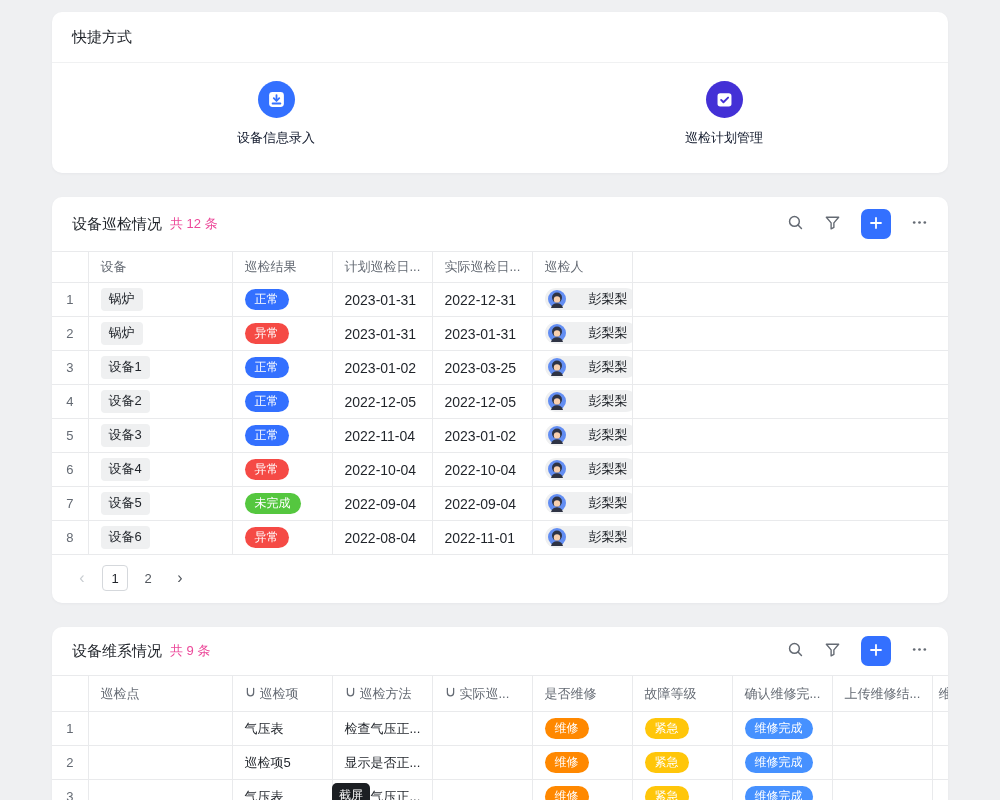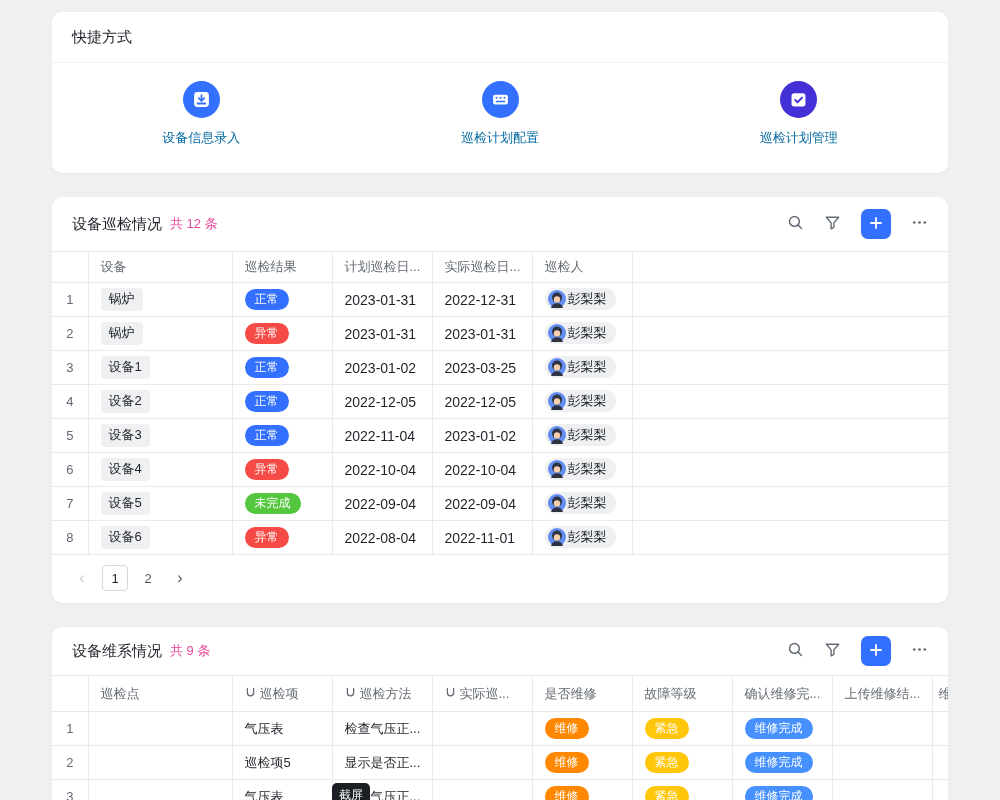--- a/index.html
+++ b/index.html
@@ -22,21 +22,21 @@
 
   
   .card1 .card-head{height:50px;border-bottom:1px solid #f0f1f2}
   .shortcuts{display:flex;padding:18px 0 26px}
   .shortcut{flex:1;display:flex;flex-direction:column;align-items:center;gap:11px;cursor:pointer}
   .s-icon{width:37px;height:37px;border-radius:50%;display:flex;align-items:center;justify-content:center}
   .s-icon.c0{background:#3370ff}
   .s-icon.c1{background:#2f3fd3}
   .s-icon.c2{background:#3370ff}
   .s-icon.c3{background:#4330d6}
-  .s-label{font-size:13px;color:#0369a1}
+  .s-label{font-size:13px;color:#0f172a}
 
   
   .card2 .card-head{height:54px}
   .card3 .card-head{height:48px}
   table.grid{width:100%;border-collapse:collapse;table-layout:fixed}
   .grid th,.grid td{border-bottom:1px solid #e9eaec;border-right:1px solid #e9eaec;padding:0 12px;overflow:hidden;white-space:nowrap;text-align:left}
   .grid th:last-child,.grid td:last-child{border-right:none}
   .grid thead th{height:30px;font-weight:400;color:#646a73;font-size:13px;border-top:1px solid #e9eaec;background:#fff}
   .card3 .grid thead th{height:35px}
   .grid tbody td{height:33px;font-size:14px}
@@ -45,21 +45,21 @@
   .lastcol{padding:0 0 0 6px !important}
 
   .pill{display:inline-block;background:#eff0f1;border-radius:4px;padding:3px 8px;font-size:13px;line-height:1.25}
   .badge{display:inline-block;color:#fff;font-size:12px;padding:3px 10px;border-radius:11px;line-height:1.3}
   .badge[data-color="blue"]{background:#3370ff}
   .badge[data-color="lightblue"]{background:#4691ff}
   .badge[data-color="red"]{background:#f54a45}
   .badge[data-color="green"]{background:#55c73f}
   .badge[data-color="orange"]{background:#ff8800}
   .badge[data-color="yellow"]{background:#ffc60a}
-  .person{display:inline-flex;align-items:flex-end;gap:2px;background:#eff0f1;border-radius:11px;padding:2px 9px 2px 3px;font-size:13px}
+  .person{display:inline-flex;align-items:flex-end;gap:23px;background:#eff0f1;border-radius:11px;padding:2px 9px 2px 3px;font-size:13px}
   .txtcell{font-size:13px !important}
 
   
   .pager{display:flex;align-items:center;gap:8px;padding:10px 18px 12px;font-size:13px}
   .pg{width:24px;height:24px;display:flex;align-items:center;justify-content:center;border-radius:4px;cursor:pointer;user-select:none}
   .pg-prev{color:#c9cdd1;font-size:16px}
   .pg-next{color:#51565d;font-size:16px}
   .pg-num{color:#51565d}
   .pg-num.active{border:1px solid #d5d8dc;color:#1f2329;background:#fff}
 
@@ -83,32 +83,20 @@
               <rect x="2" y="2" width="14" height="14" rx="3.2" fill="#fff"></rect>
               <path d="M9 4.8v5" stroke="#3370ff" stroke-width="1.7" stroke-linecap="round"></path>
               <path d="M6.4 7.8 9 10.4 11.6 7.8" fill="none" stroke="#3370ff" stroke-width="1.7" stroke-linecap="round" stroke-linejoin="round"></path>
               <path d="M5.3 12.8h7.4" stroke="#3370ff" stroke-width="1.7" stroke-linecap="round"></path>
             </svg>
         </span>
         <span class="s-label">设备信息录入</span>
       </div>
 
 
-      <div class="shortcut">
-        <span class="s-icon c2">
-          <svg width="19" height="19" viewBox="0 0 18 18">
-              <rect x="2" y="4.4" width="14" height="9.4" rx="2" fill="#fff"></rect>
-              <circle cx="5.2" cy="7.3" r=".95" fill="#3370ff"></circle>
-              <circle cx="9" cy="7.3" r=".95" fill="#3370ff"></circle>
-              <circle cx="12.8" cy="7.3" r=".95" fill="#3370ff"></circle>
-              <path d="M5.2 10.9h7.6" stroke="#3370ff" stroke-width="1.5" stroke-linecap="round"></path>
-            </svg>
-        </span>
-        <span class="s-label">巡检计划配置</span>
-      </div>
 
       <div class="shortcut">
         <span class="s-icon c3">
           <svg width="19" height="19" viewBox="0 0 18 18">
               <rect x="2.4" y="3" width="13.2" height="12.6" rx="2.6" fill="#fff"></rect>
               <path d="M5.8 9.4l2.2 2.2 4.4-4.4" fill="none" stroke="#4330d6" stroke-width="1.8" stroke-linecap="round" stroke-linejoin="round"></path>
             </svg>
         </span>
         <span class="s-label">巡检计划管理</span>
       </div>

